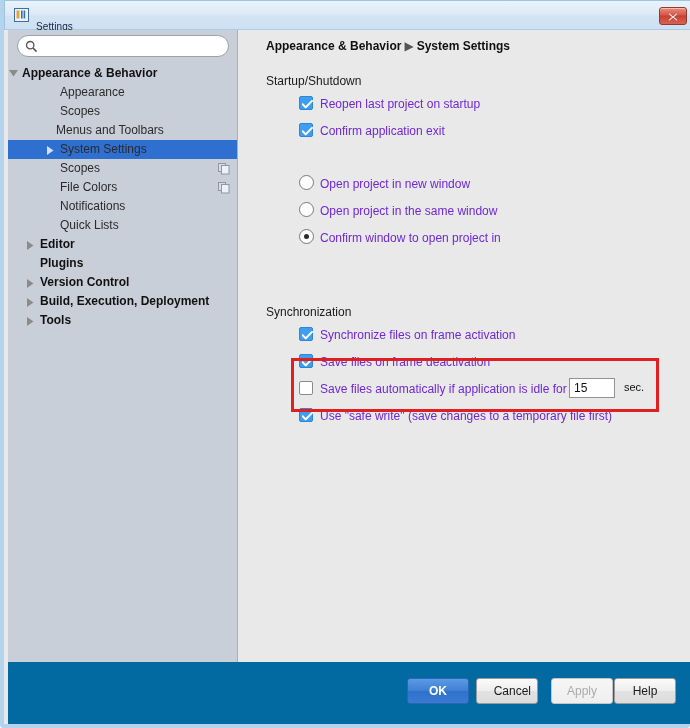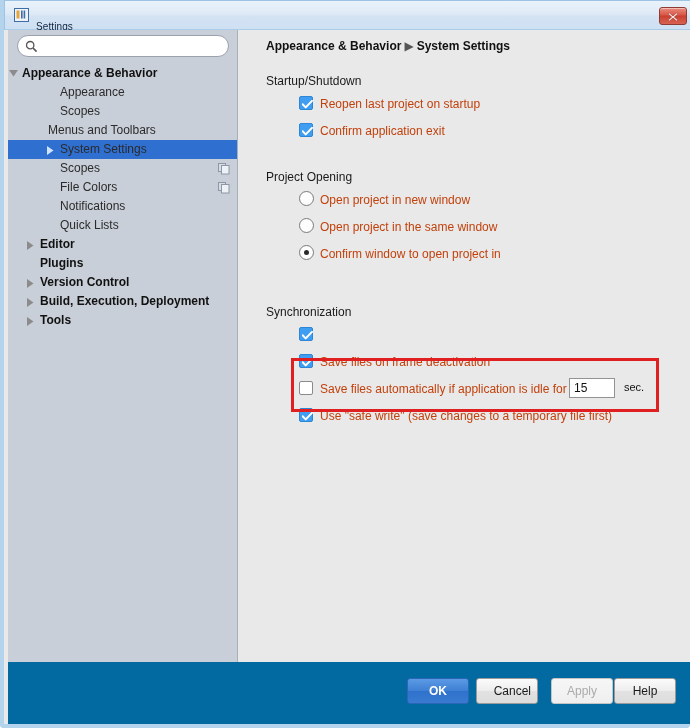--- a/index.html
+++ b/index.html
@@ -185,21 +185,21 @@
   .opt-row {
     position: relative;
     height: 27px;
     padding-left: 33px;
     display: flex;
     align-items: center;
     white-space: nowrap;
   }
   .opt-label {
     font-size: 12px;
-    color: #c2410c;
+    color: #6d28d9;
     cursor: default;
   }
 
   
   .cb {
     position: absolute;
     left: 33px; top: 6px;
     width: 14px; height: 14px;
     box-sizing: border-box;
     border-radius: 2px;
@@ -356,21 +356,21 @@
           </span>
           <span class="tree-label" style="left: 14px;">Appearance &amp; Behavior</span>
         </div>
         <div class="tree-row child">
           <span class="tree-label" style="left: 52px;">Appearance</span>
         </div>
         <div class="tree-row child">
           <span class="tree-label" style="left: 52px;">Scopes</span>
         </div>
         <div class="tree-row child">
-          <span class="tree-label" style="left: 40px; text-align: right;">Menus and Toolbars</span>
+          <span class="tree-label" style="left: 48px; text-align: right;">Menus and Toolbars</span>
         </div>
         <div class="tree-row selected child">
           <span class="tree-arrow" style="left: 37px;">
             <svg width="7" height="9" viewBox="0 0 7 9">
               <path d="M0 0 L6.5 4.5 L0 9 Z" fill="#cfe2ff"></path>
             </svg>
           </span>
           <span class="tree-label" style="left: 52px;">System Settings</span>
         </div>
         <div class="tree-row child">
@@ -452,24 +452,20 @@
           <div class="opt-row cbrow">
             <span class="cb on">
               <svg width="11" height="9" viewBox="0 0 11 9">
                 <path d="M0.6 4.3 L3.7 7.4 L10 0.9" fill="none" stroke="#ffffff" stroke-width="2" stroke-linecap="round" stroke-linejoin="round"></path>
               </svg>
             </span>
             <span class="opt-label">Confirm application exit</span>
           </div>
         </div>
         <div class="section" style="top: 140px;">
-          <div class="section-head">
-            <div class="section-rule"></div>
-            <span class="section-title">Project Opening</span>
-          </div>
           <div class="opt-row rbrow">
             <span class="rb"></span>
             <span class="opt-label">Open project in new window</span>
           </div>
           <div class="opt-row rbrow">
             <span class="rb"></span>
             <span class="opt-label">Open project in the same window</span>
           </div>
           <div class="opt-row rbrow">
             <span class="rb">
@@ -482,20 +478,21 @@
           <div class="section-head">
             <div class="section-rule"></div>
             <span class="section-title">Synchronization</span>
           </div>
           <div class="opt-row cbrow">
             <span class="cb on">
               <svg width="11" height="9" viewBox="0 0 11 9">
                 <path d="M0.6 4.3 L3.7 7.4 L10 0.9" fill="none" stroke="#ffffff" stroke-width="2" stroke-linecap="round" stroke-linejoin="round"></path>
               </svg>
             </span>
+            <span class="opt-label">Synchronize files on frame activation</span>
           </div>
           <div class="opt-row cbrow">
             <span class="cb on">
               <svg width="11" height="9" viewBox="0 0 11 9">
                 <path d="M0.6 4.3 L3.7 7.4 L10 0.9" fill="none" stroke="#ffffff" stroke-width="2" stroke-linecap="round" stroke-linejoin="round"></path>
               </svg>
             </span>
             <span class="opt-label">Save files on frame deactivation</span>
           </div>
           <div class="opt-row cbrow">

